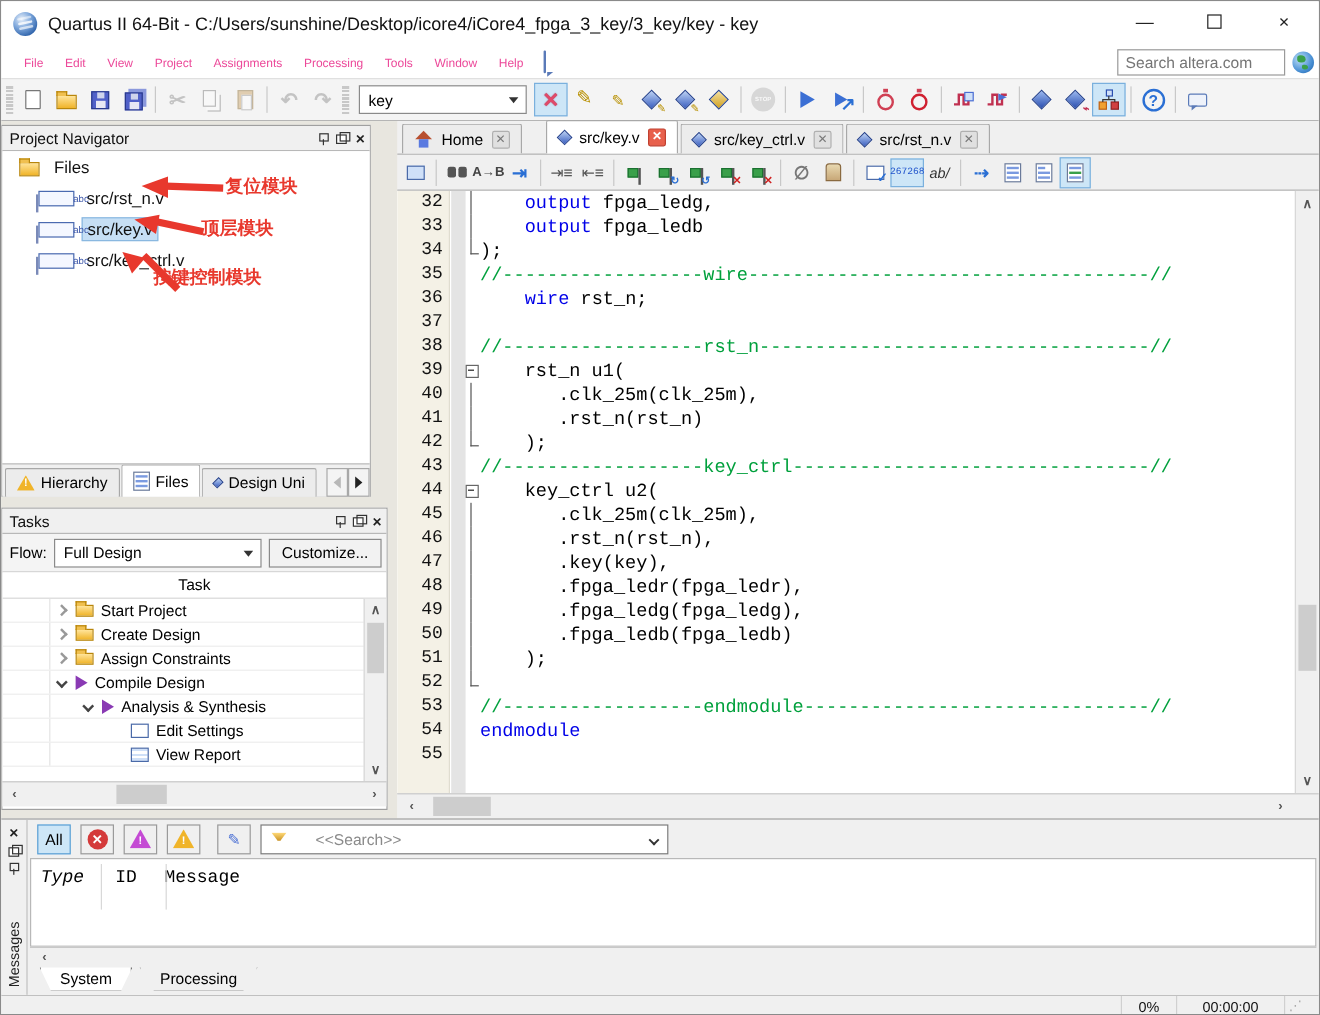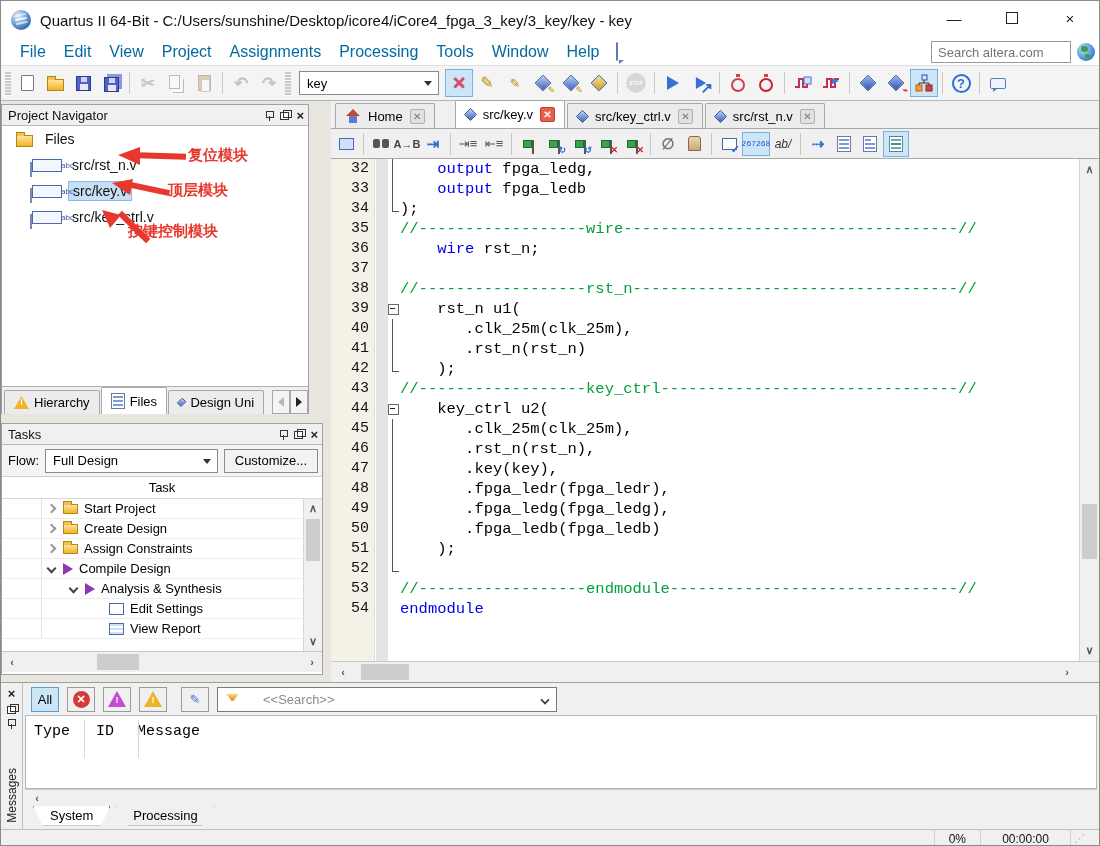--- a/index.html
+++ b/index.html
@@ -10,21 +10,21 @@
   .titlebar { height:38px; display:flex; align-items:center; padding-left:10px; background:#fff; position:relative; }
   .app-logo { width:20px; height:20px; border-radius:50%; background:radial-gradient(circle at 35% 30%, #e8f0fa, #7fa8dc 40%, #2a5fa8 80%); margin-right:9px; flex:none; position:relative; }
   .app-logo::after { content:""; position:absolute; left:4px; top:8px; width:12px; height:2px; background:rgba(255,255,255,.8); border-radius:2px; box-shadow:0 4px 0 rgba(255,255,255,.65), 0 -4px 0 rgba(255,255,255,.5); transform:rotate(-12deg); }
   .title-text { font-size:15px; color:#111; }
   .win-controls { position:absolute; right:0; top:0; height:34px; display:flex; }
   .win-btn { width:58px; height:34px; display:flex; align-items:center; justify-content:center; font-size:15px; color:#222; }
   .win-btn .box { width:12px; height:12px; border:1px solid #222; display:block; }
 
   
   .menubar { height:26px; display:flex; align-items:center; padding-left:10px; background:#fff; position:relative; }
-  .menu-item { font-size:16px; color:#0369a1; padding:3px 9px; }
+  .menu-item { font-size:10px; color:#ec4899; padding:3px 9px; }
   .menu-item::first-letter { text-decoration:underline; }
   .menu-chat { margin-left:8px; }
   .searchbox { position:absolute; right:28px; top:2px; width:140px; height:22px; border:1px solid #9a9a9a; font-size:13px; color:#777; padding:2px 6px; font-family:"Liberation Sans",sans-serif; }
   .globe { position:absolute; right:4px; top:4px; width:18px; height:18px; border-radius:50%; background:radial-gradient(circle at 35% 35%, #bfe0f8, #4a90d4 60%, #1a5fa8); }
   .globe::after { content:""; position:absolute; left:4px; top:3px; width:7px; height:6px; background:#3aa04a; border-radius:40% 60% 50% 50%; box-shadow:3px 7px 0 -1px #3aa04a; }
 
   
   .toolbar { height:36px; background:#f4f4f4; border-top:1px solid #e0e0e0; border-bottom:1px solid #b5b5b5; display:flex; align-items:center; padding-left:2px; }
   .grip { width:6px; height:24px; margin:0 2px; background:repeating-linear-gradient(#f4f4f4 0 1px, #c8c8c8 1px 3px); flex:none; }
   .tbtn { width:28px; height:28px; display:flex; align-items:center; justify-content:center; flex:none; position:relative; }
@@ -164,21 +164,21 @@
   .msg-main { flex:1; display:flex; flex-direction:column; }
   .filterrow { height:32px; display:flex; align-items:center; gap:8px; padding:0 8px; }
   .fbtn { width:28px; height:25px; border:1px solid #9a9a9a; background:#f0f0f0; display:flex; align-items:center; justify-content:center; font-size:12px; }
   .fbtn.all { background:#cde6f7; border-color:#5a9fd4; font-size:13px; }
   .msearch { width:340px; height:25px; border:1px solid #7a7a7a; background:#fff; display:flex; align-items:center; gap:24px; padding:0 8px; position:relative; }
   .msearch .ph { color:#8a8a8a; font-size:13px; }
   .msearch .dd { position:absolute; right:7px; top:8px; width:8px; height:8px; border-right:2px solid #333; border-bottom:2px solid #333; transform:rotate(45deg) scale(.8); }
   .msg-table { flex:1; background:#fff; border:1px solid #b8b8b8; margin:0 2px; position:relative; font-family:"Liberation Mono","DejaVu Sans Mono",monospace; font-size:15px; }
   .msg-header { display:flex; height:30px; align-items:center; }
   .msg-header .hc { padding:0 8px; }
-  .msg-header .c1 { width:55px; } .msg-header .c2 { width:48px; text-align:center; }
+  .msg-header .c1 { width:55px;font-style:italic; } .msg-header .c2 { width:48px; text-align:center; }
   .colline { position:absolute; top:4px; bottom:30px; width:1px; background:#d8d8d8; }
   .msg-hscroll { height:17px; background:#f0f0f0; border-top:1px solid #c8c8c8; margin:0 2px; position:relative; }
   .msg-tabs { height:23px; display:flex; align-items:flex-start; padding-left:10px; gap:6px; }
   .mtab { height:20px; padding:0 16px; font-size:13px; display:flex; align-items:center; background:#f0f0f0; border:1px solid #555; border-top:none; clip-path:polygon(0 0,100% 0,88% 96%,12% 96%); }
   .mtab.active { background:#fff; }
 
   
   .statusbar { height:18px; background:#f0f0f0; border-top:1px solid #c0c0c0; display:flex; align-items:center; justify-content:flex-end; font-size:12px; color:#111; }
   .statusbar .cell { border-left:1px solid #d0d0d0; padding:0 14px; height:100%; display:flex; align-items:center; }
   .gripdots { width:14px; height:100%; color:#aaa; font-size:11px; display:flex; align-items:flex-end; justify-content:flex-end; padding:0 2px 1px 0; }
@@ -618,20 +618,21 @@
             <div class="code-line"><span class="ln">45</span><span class="fold f-v"></span><span class="code-text"><span class="tok-p">       .clk_25m(clk_25m),</span></span></div>
             <div class="code-line"><span class="ln">46</span><span class="fold f-v"></span><span class="code-text"><span class="tok-p">       .rst_n(rst_n),</span></span></div>
             <div class="code-line"><span class="ln">47</span><span class="fold f-v"></span><span class="code-text"><span class="tok-p">       .key(key),</span></span></div>
             <div class="code-line"><span class="ln">48</span><span class="fold f-v"></span><span class="code-text"><span class="tok-p">       .fpga_ledr(fpga_ledr),</span></span></div>
             <div class="code-line"><span class="ln">49</span><span class="fold f-v"></span><span class="code-text"><span class="tok-p">       .fpga_ledg(fpga_ledg),</span></span></div>
             <div class="code-line"><span class="ln">50</span><span class="fold f-v"></span><span class="code-text"><span class="tok-p">       .fpga_ledb(fpga_ledb)</span></span></div>
             <div class="code-line"><span class="ln">51</span><span class="fold f-v"></span><span class="code-text"><span class="tok-p">    );</span></span></div>
             <div class="code-line"><span class="ln">52</span><span class="fold f-L"></span><span class="code-text"></span></div>
             <div class="code-line"><span class="ln">53</span><span class="fold f-n"></span><span class="code-text"><span class="tok-c">//------------------endmodule-------------------------------//</span></span></div>
             <div class="code-line"><span class="ln">54</span><span class="fold f-n"></span><span class="code-text"><span class="tok-k">endmodule</span></span></div>
+            <div class="code-line"><span class="ln">55</span><span class="fold f-n"></span><span class="code-text"></span></div>
           </div>
         <div class="vscroll">
           <span class="scroll-arrow" style="top:4px">∧</span>
           <div class="thumb" style="left:2px;right:2px;top:345px;height:55px"></div>
           <span class="scroll-arrow" style="bottom:4px">∨</span>
         </div>
       </div>
       <div class="hscroll">
         <span class="scroll-arrow" style="left:6px;width:12px;top:4px">‹</span>
         <div class="thumb" style="top:2px;bottom:2px;left:30px;width:48px"></div>

